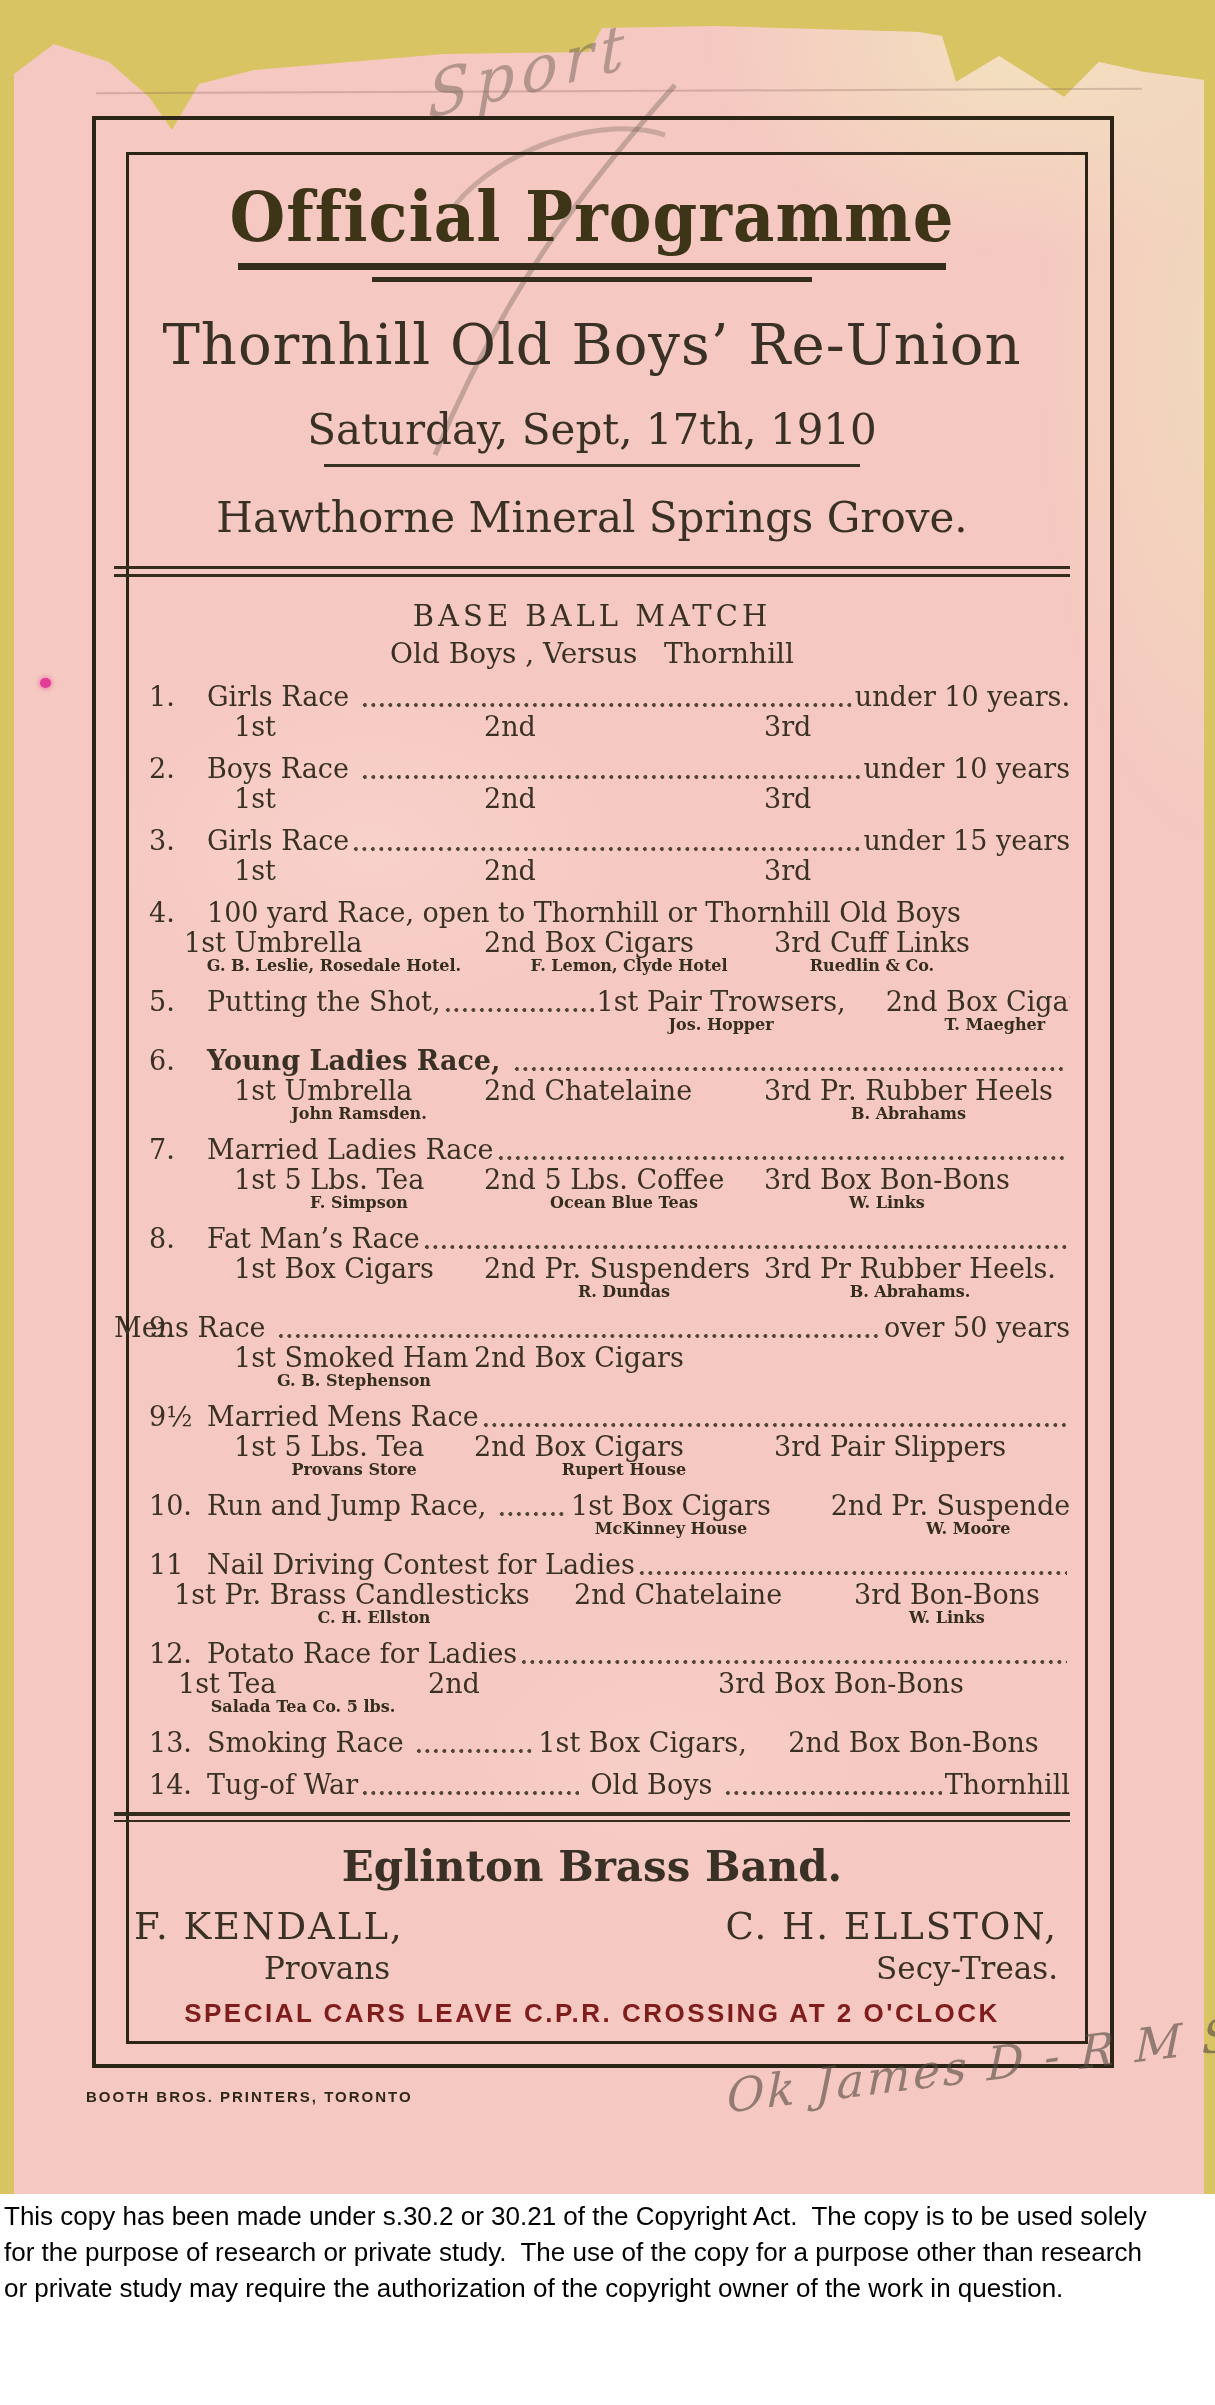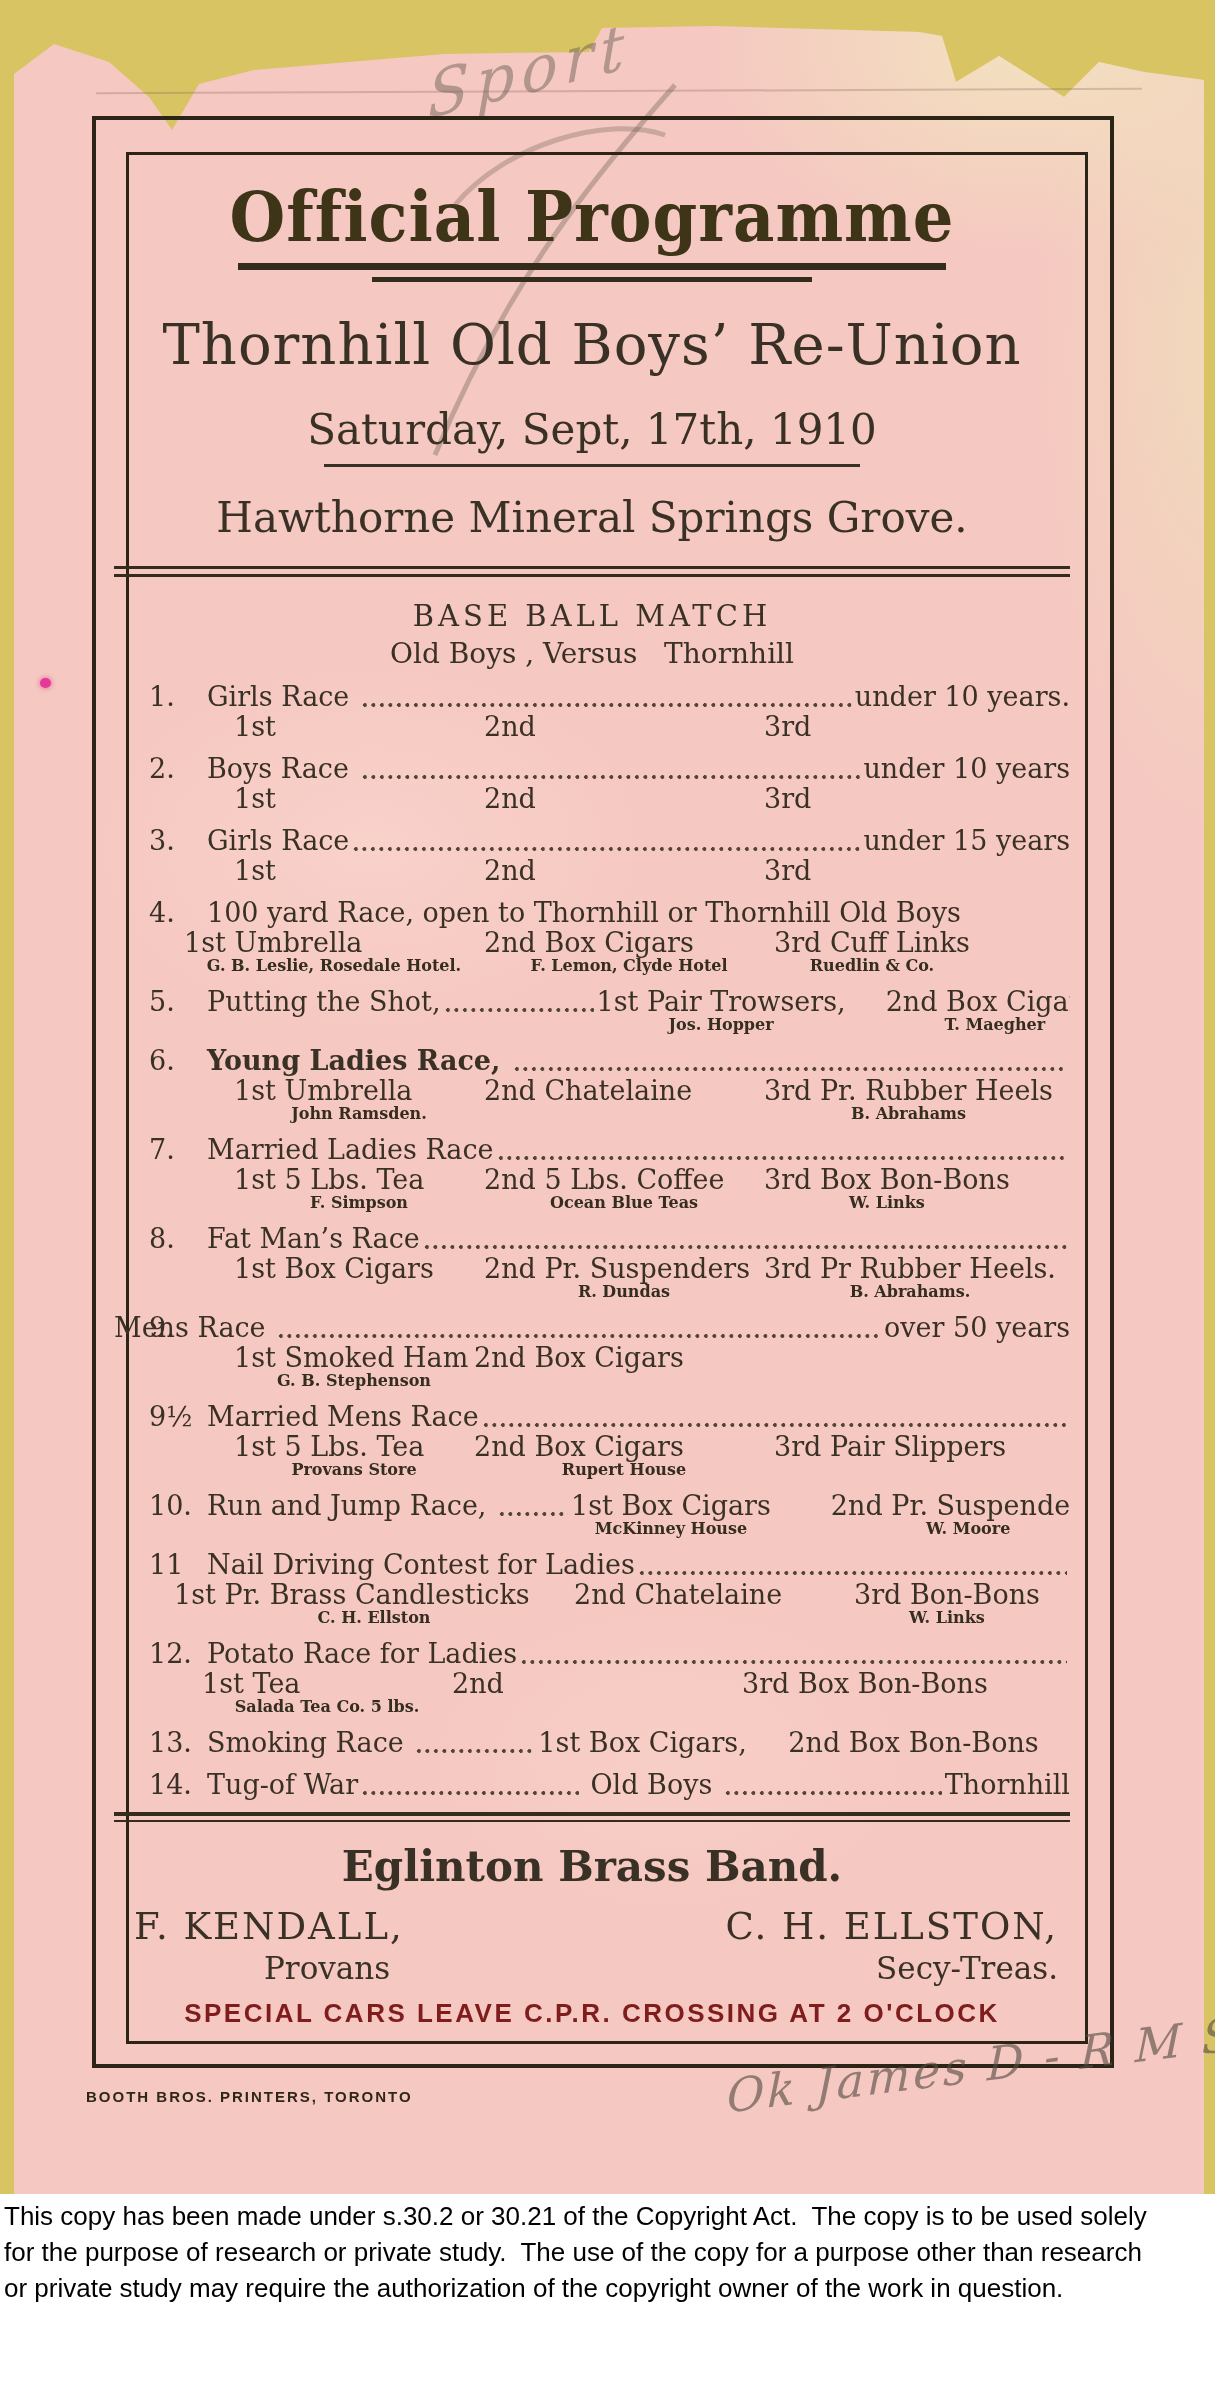--- a/index.html
+++ b/index.html
@@ -375,21 +375,21 @@
       </div>
       <div class="event">
         <div class="num">12.</div>
         <div class="line">
           <div class="it" style="margin-left: 93px;">
             <div class="t">Potato Race for Ladies</div>
           </div>
           <div class="it fill dots"></div>
         </div>
         <div class="line">
-          <div class="it" style="width: 250px; margin-left: 88px;">
+          <div class="it" style="width: 250px; margin-left: 64px;">
             <div class="t">1st Tea</div>
             <div class="sub">Salada Tea Co. 5 lbs.</div>
           </div>
           <div class="it" style="width: 290px;">
             <div class="t">2nd</div>
           </div>
           <div class="it">
             <div class="t">3rd Box Bon-Bons</div>
           </div>
         </div>

